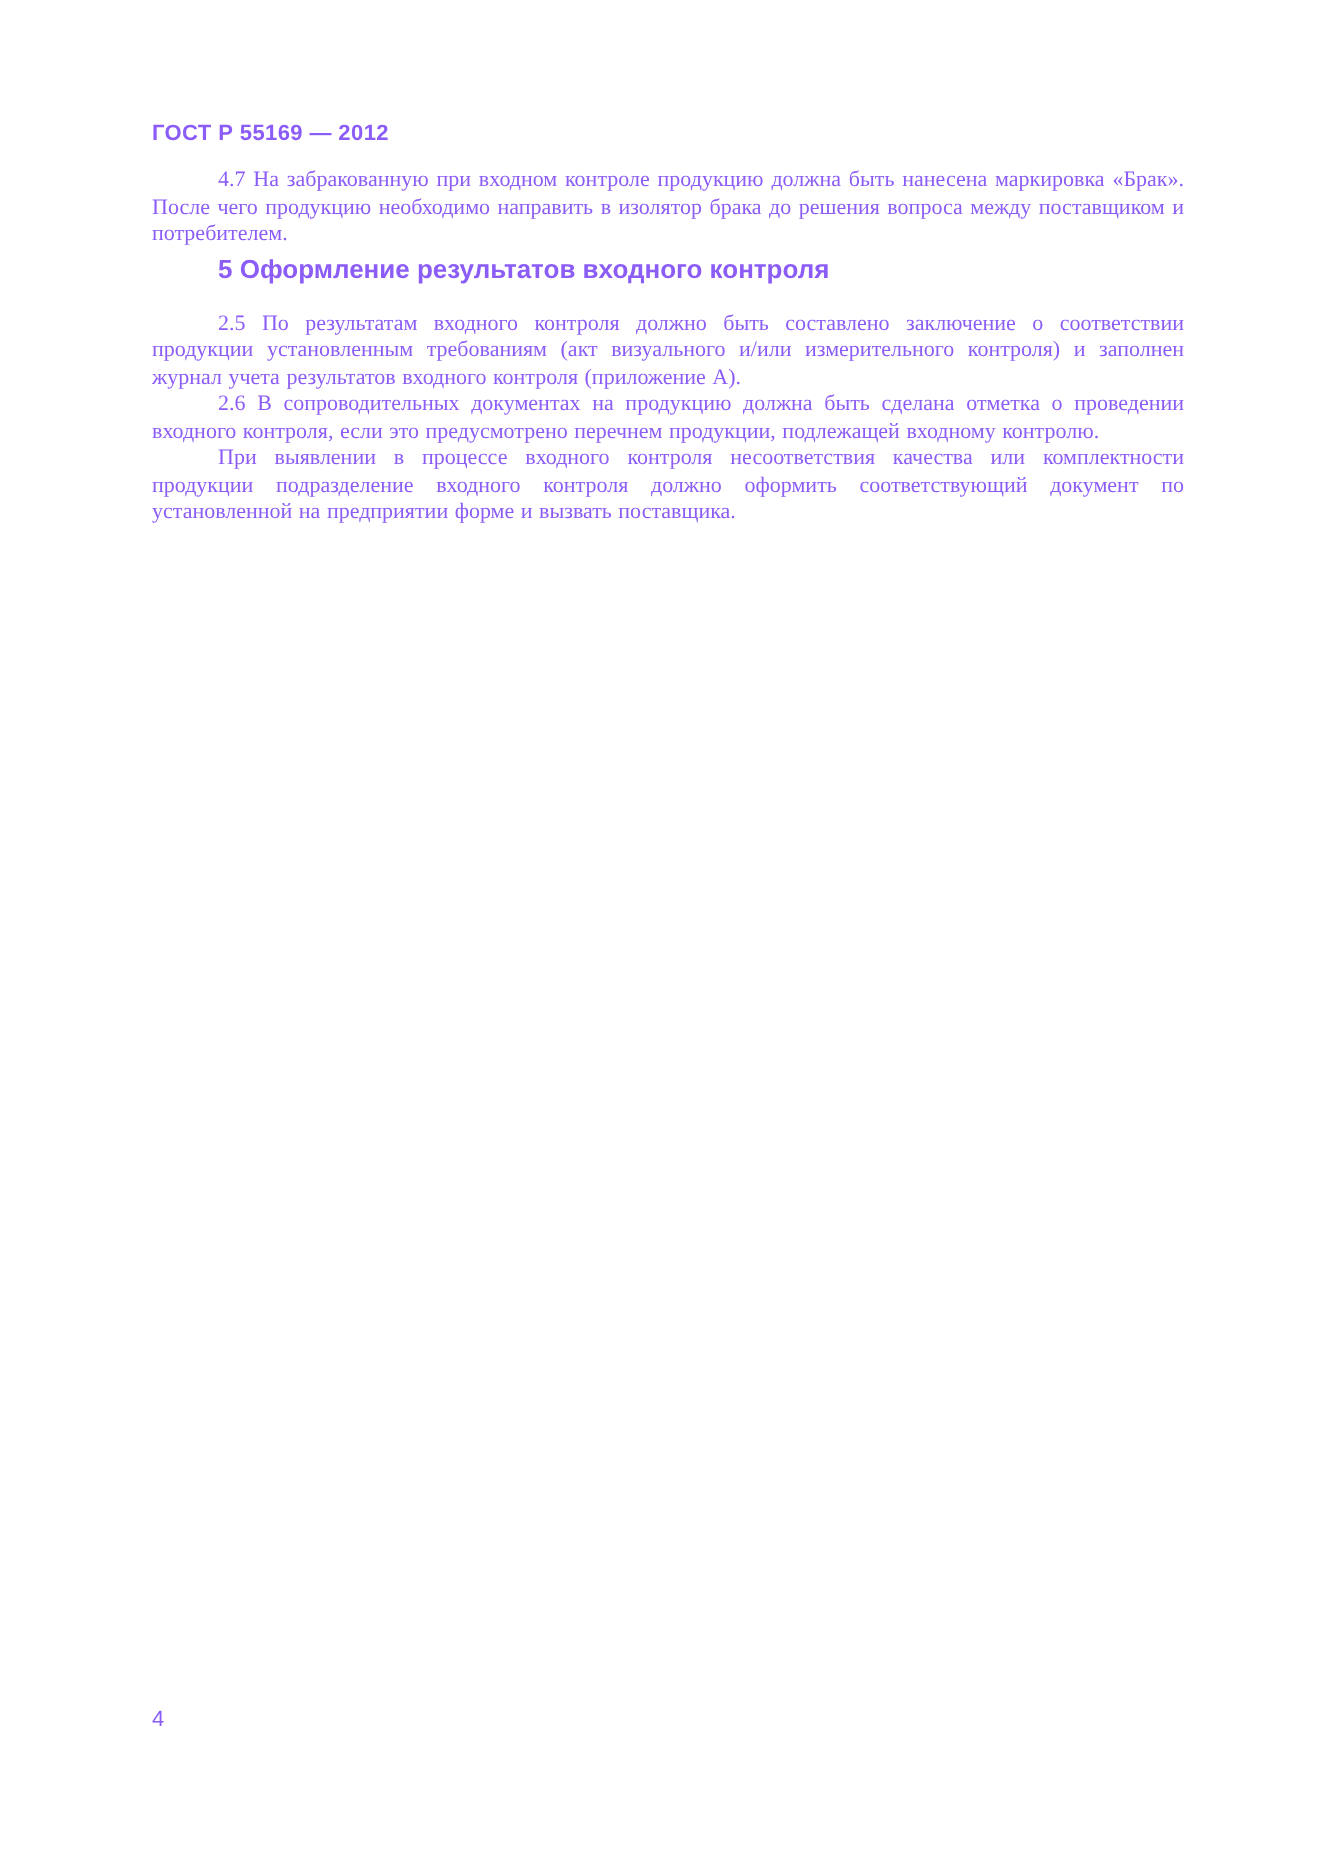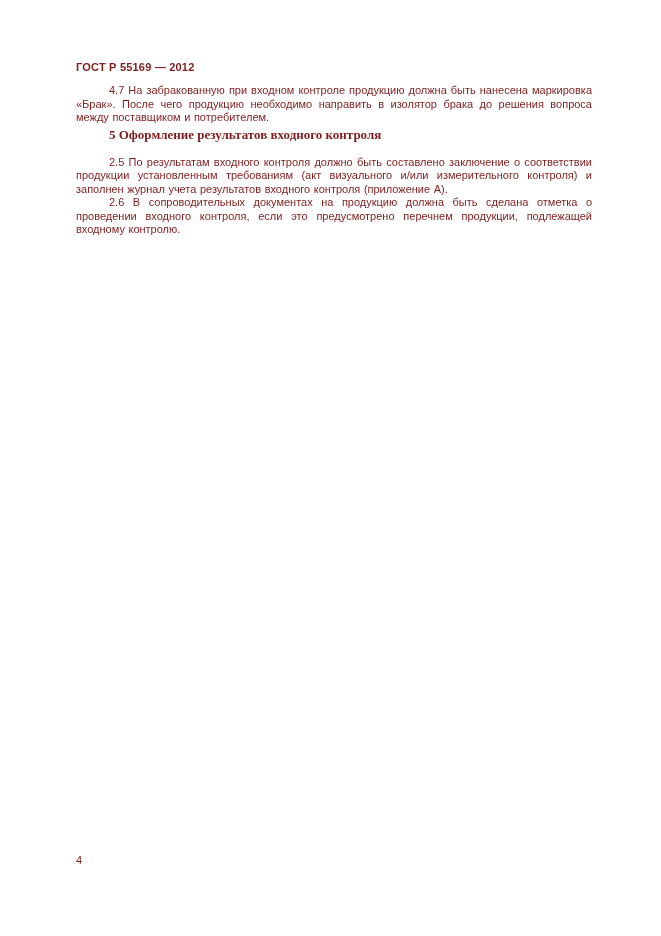--- a/index.html
+++ b/index.html
@@ -6,21 +6,21 @@
     margin: 0;
     padding: 0;
     background: #ffffff;
   }
   .page {
     position: relative;
     width: 661px;
     height: 936px;
     background: #ffffff;
     font-family: "Liberation Sans", sans-serif;
-    color: #7f1d1d;
+    color: #8b5cf6;
     overflow: hidden;
   }
   .running-header {
     position: absolute;
     left: 76px;
     top: 61px;
     font-size: 11px;
     font-weight: bold;
     letter-spacing: 0.2px;
     white-space: nowrap;
@@ -31,28 +31,28 @@
     top: 84px;
     width: 516px;
   }
   .body-para {
     margin: 0;
     font-size: 11px;
     line-height: 13.5px;
     text-align: justify;
     text-indent: 33px;
     word-spacing: 0.5px;
+    font-family: Liberation Serif, serif;
   }
   .section-heading {
     margin: 2px 0 14px 0;
     font-size: 13px;
     line-height: 15px;
     font-weight: bold;
     text-indent: 33px;
-    font-family: Liberation Serif, serif;
   }
   .page-number {
     position: absolute;
     left: 76px;
     top: 854px;
     font-size: 11px;
   }
 </style>
 </head>
 <body>
@@ -64,17 +64,18 @@
   <div class="content">
     <p class="body-para">4.7 На забракованную при входном контроле продукцию должна быть нанесена маркировка «Брак». После чего продукцию необходимо направить в изолятор брака до решения вопроса между поставщиком и потребителем.</p>
 
     <h2 class="section-heading">5 Оформление результатов входного контроля</h2>
 
     <p class="body-para">2.5 По результатам входного контроля должно быть составлено заключение о соответствии продукции установленным требованиям (акт визуального и/или измерительного контроля) и заполнен журнал учета результатов входного контроля (приложение А).</p>
 
     <p class="body-para">2.6 В сопроводительных документах на продукцию должна быть сделана отметка о проведении входного контроля, если это предусмотрено перечнем продукции, подлежащей входному контролю.</p>
 
 
+    <p class="body-para">При выявлении в процессе входного контроля несоответствия качества или комплектности продукции подразделение входного контроля должно оформить соответствующий документ по установленной на предприятии форме и вызвать поставщика.</p>
   </div>
 
   <div class="page-number">4</div>
 
 </div>
 
 </body></html>

